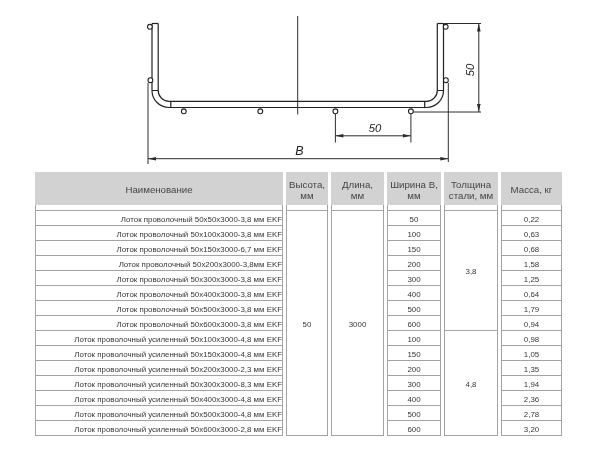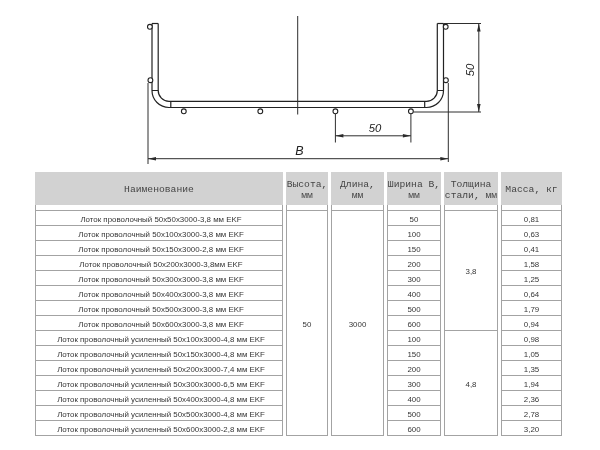--- a/index.html
+++ b/index.html
@@ -1,24 +1,24 @@
 <!DOCTYPE html>
 <html><head>
 <meta charset="utf-8">
 <style>
 * { margin:0; padding:0; box-sizing:border-box; }
 html,body { width:600px; height:450px; background:#ffffff; font-family:"Liberation Sans", sans-serif; }
 #page { position:relative; width:600px; height:444px; overflow:hidden; transform:translateZ(0); will-change:transform; }
 #diag { position:absolute; left:0; top:0; }
 table { border-collapse:separate; border-spacing:3px 0; table-layout:fixed; position:absolute; left:32px; top:172px; width:533px; color:#363636; font-size:7.9px; }
-th { background:#d2d2d2; font-weight:normal; color:#454545; font-size:9.7px; line-height:11px; height:33px; padding-top:2px; text-align:center; vertical-align:middle;font-family:Liberation Mono, monospace; }
+th { background:#d2d2d2; font-weight:normal; color:#454545; font-size:9.7px; line-height:11px; height:33px; padding-top:2px; text-align:center; vertical-align:middle; }
 td { border:none; height:15px; font-size:7.9px; padding-top:2.5px; vertical-align:middle; white-space:nowrap; }
 tr.sp td { height:6px; border-bottom:1px solid #a3a3a3; }
 tbody td { border-left:1px solid #a3a3a3; border-right:1px solid #a3a3a3; border-bottom:1px solid #a3a3a3; }
-td.nm { padding-left:4px; text-align:center;margin-left:7px; }
+td.nm { padding-left:4px; text-align:right;margin-left:7px; }
 td.c { text-align:center; }
 </style>
 </head>
 <body>
 <div id="page">
 <svg id="diag" width="600" height="170" viewBox="0 0 600 170">
   <g fill="none" stroke="#222222" stroke-width="1.2">
 
     <path d="M152,23.5 V90.5 A17,17 0 0 0 169,107.5 H426.5 A17,17 0 0 0 443.5,90.5 V23.5"></path>
 
@@ -97,31 +97,31 @@
           <td></td>
           <td></td>
           <td></td>
         </tr>
 <tr>
           <td class="nm">Лоток проволочный 50х50х3000-3,8 мм EKF</td>
           <td class="c" rowspan="15">50</td>
           <td class="c" rowspan="15">3000</td>
           <td class="c">50</td>
           <td class="c" rowspan="8">3,8</td>
-          <td class="c">0,81</td>
+          <td class="c">0,22</td>
         </tr>
 <tr>
           <td class="nm">Лоток проволочный 50х100х3000-3,8 мм EKF</td>
           <td class="c">100</td>
           <td class="c">0,63</td>
         </tr>
 <tr>
-          <td class="nm">Лоток проволочный 50х150х3000-2,8 мм EKF</td>
+          <td class="nm">Лоток проволочный 50х150х3000-6,7 мм EKF</td>
           <td class="c">150</td>
-          <td class="c">0,41</td>
+          <td class="c">0,68</td>
         </tr>
 <tr>
           <td class="nm">Лоток проволочный 50х200х3000-3,8мм EKF</td>
           <td class="c">200</td>
           <td class="c">1,58</td>
         </tr>
 <tr>
           <td class="nm">Лоток проволочный 50х300х3000-3,8 мм EKF</td>
           <td class="c">300</td>
           <td class="c">1,25</td>
@@ -146,26 +146,26 @@
           <td class="c">100</td>
           <td class="c" rowspan="7">4,8</td>
           <td class="c">0,98</td>
         </tr>
 <tr>
           <td class="nm">Лоток проволочный усиленный 50х150х3000-4,8 мм EKF</td>
           <td class="c">150</td>
           <td class="c">1,05</td>
         </tr>
 <tr>
-          <td class="nm">Лоток проволочный усиленный 50х200х3000-7,4 мм EKF</td>
+          <td class="nm">Лоток проволочный усиленный 50х200х3000-2,3 мм EKF</td>
           <td class="c">200</td>
           <td class="c">1,35</td>
         </tr>
 <tr>
-          <td class="nm">Лоток проволочный усиленный 50х300х3000-6,5 мм EKF</td>
+          <td class="nm">Лоток проволочный усиленный 50х300х3000-8,3 мм EKF</td>
           <td class="c">300</td>
           <td class="c">1,94</td>
         </tr>
 <tr>
           <td class="nm">Лоток проволочный усиленный 50х400х3000-4,8 мм EKF</td>
           <td class="c">400</td>
           <td class="c">2,36</td>
         </tr>
 <tr>
           <td class="nm">Лоток проволочный усиленный 50х500х3000-4,8 мм EKF</td>

